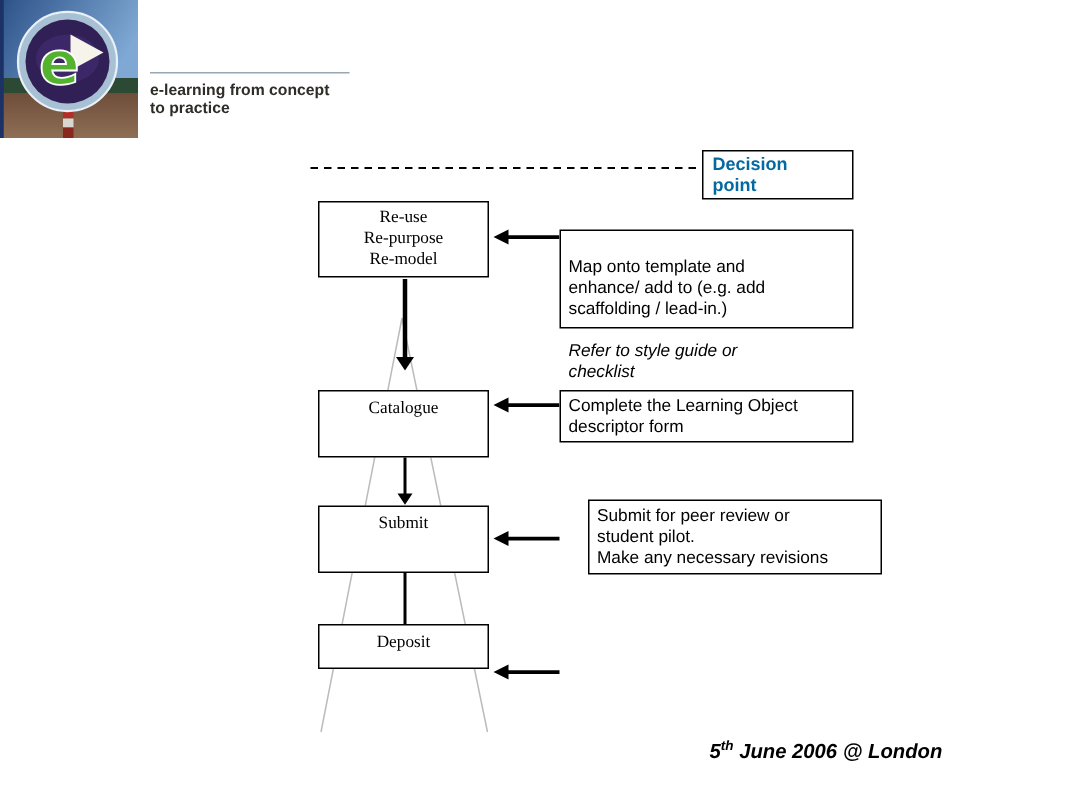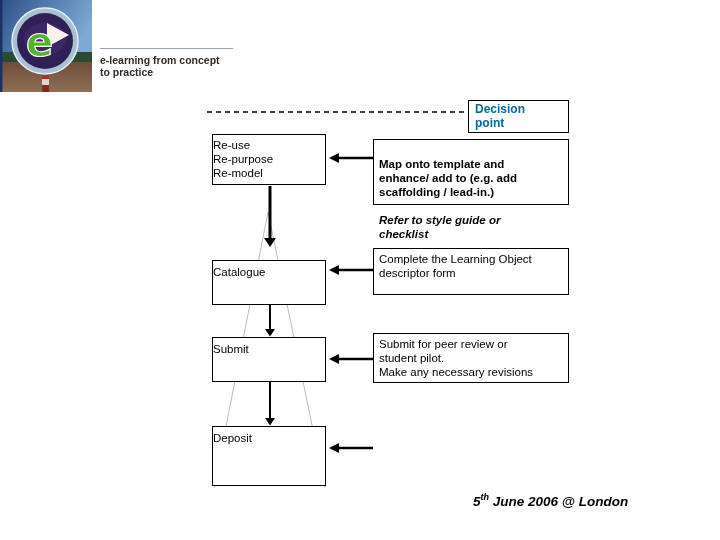--- a/index.html
+++ b/index.html
@@ -19,34 +19,34 @@
   .brand-tagline{
     position:absolute;left:100px;top:55px;margin:0;width:140px;
     font-size:10.5px;line-height:11.5px;font-weight:bold;color:#2f2d28;white-space:pre-line;
   }
   
   .connectors{position:absolute;left:0;top:0;width:720px;height:540px;z-index:1;}
   .box{
     position:absolute;z-index:2;background:#fff;border:1.5px solid #000;
     box-sizing:border-box;font-size:11.5px;line-height:14px;white-space:pre-line;
   }
-  .step{left:212px;width:114px;text-align:left;padding-top:3px;}
+  .step{left:212px;width:114px;text-align:center;padding-top:3px;font-family:Liberation Serif, serif;}
   .note{left:373px;width:196px;text-align:left;padding:3px 5px;}
   .note .italic{font-style:italic;}
   .decision{
     left:468px;top:100px;width:101px;height:33px;padding:1px 6px;
     font-weight:bold;font-size:12px;line-height:14px;color:#0369a1;white-space:pre-line;
   }
   .step1{top:134px;height:51px;}
   .step2{top:260px;height:45px;padding-top:4px;}
   .step3{top:337px;height:45px;padding-top:4px;}
-  .step4{top:426px;height:60px;padding-top:4px;}
-  .note1{top:139px;height:66px;font-weight:bold;}
-  .note2{top:248px;height:47px;}
-  .note3{top:333px;height:50px;}
+  .step4{top:416px;height:30px;padding-top:4px;}
+  .note1{top:153px;height:66px;}
+  .note2{top:260px;height:35px;}
+  .note3{top:333px;height:50px;margin-left:19px;}
   .note4{top:427px;height:42px;}
   
   .footer{
     position:absolute;left:473px;top:492px;width:180px;
     font-weight:bold;font-style:italic;font-size:13.5px;color:#000;
   }
   .footer sup{font-size:9px;}
 </style>
 </head>
 <body>

